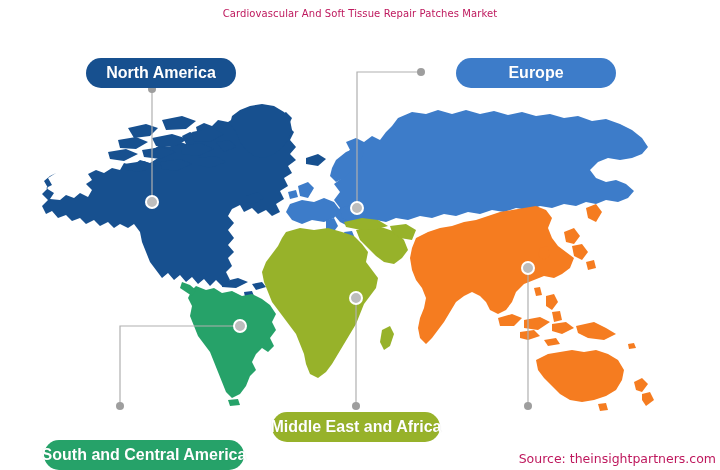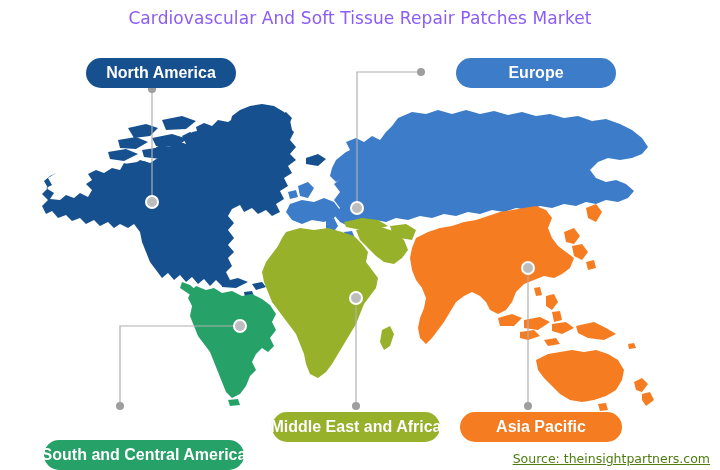--- a/index.html
+++ b/index.html
@@ -17,23 +17,23 @@
     height: 470px;
     background: #ffffff;
     overflow: hidden;
   }
   #chart-title {
     position: absolute;
     left: 0;
     top: 8px;
     width: 720px;
     text-align: center;
-    font-size: 17px;
+    font-size: 10px;
     font-weight: 400;
-    color: #8b5cf6;
+    color: #be185d;
     letter-spacing: 0.1px;
     font-family: "DejaVu Sans", sans-serif;
   }
   #map-layer {
     position: absolute;
     left: 0;
     top: 0;
     width: 720px;
     height: 470px;
   }
@@ -62,26 +62,25 @@
     text-shadow: 0 0 1px rgba(0,0,0,0.12);
   }
   #badge-north-america { left: 86px;  top: 58px;  width: 150px; }
   #badge-europe        { left: 456px; top: 58px;  width: 160px; }
   #badge-south-america { left: 44px;  top: 412px; width: 200px; margin-top: 28px; }
   #badge-mea           { left: 272px; top: 412px; width: 168px; }
   #badge-asia-pacific  { left: 460px; top: 412px; width: 162px; }
 
   #source-note {
     position: absolute;
-    right: 10px;
+    right: 4px;
     bottom: 4px;
     font-size: 12.5px;
-    color: #4d7c0f;
+    color: #be185d;
     font-family: "DejaVu Sans", sans-serif;
-    text-decoration: underline;
   }
   .marker-big {
     fill: #bdbdbd;
     stroke: #ffffff;
     stroke-width: 2;
   }
   .marker-small {
     fill: #9e9e9e;
   }
   .connector-line {
@@ -304,17 +303,16 @@
   </svg>
 
   <div class="region-badge" id="badge-north-america" style="background:#17508F">North America</div>
 
   <div class="region-badge" id="badge-europe" style="background:#3D7CC9">Europe</div>
 
   <div class="region-badge" id="badge-south-america" style="background:#26A269">South and Central America</div>
 
   <div class="region-badge" id="badge-mea" style="background:#97B22A">Middle East and Africa</div>
 
-  <div class="region-badge" id="badge-asia-pacific" style="background:#F57C20">Asia Pacific</div>
 
   <div id="source-note">Source: theinsightpartners.com</div>
 
 </div>
 
 </body></html>

